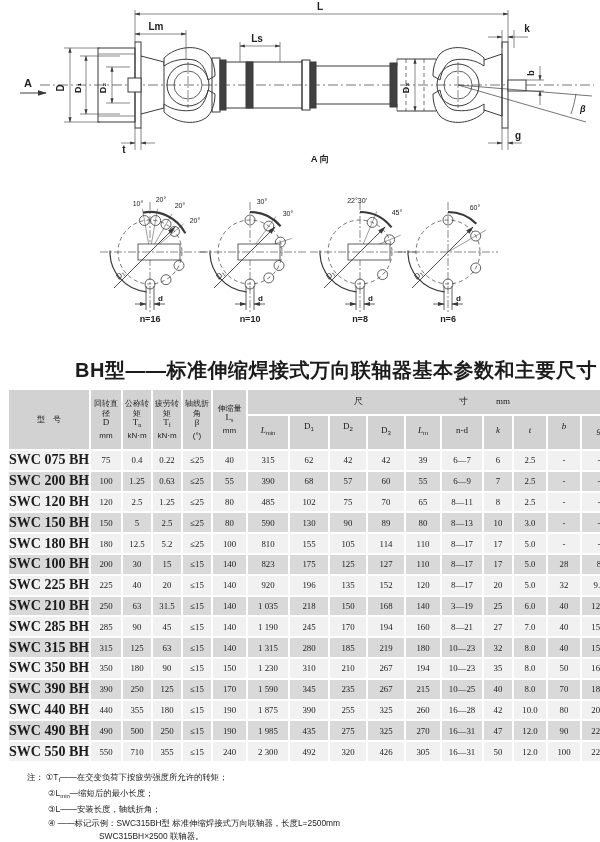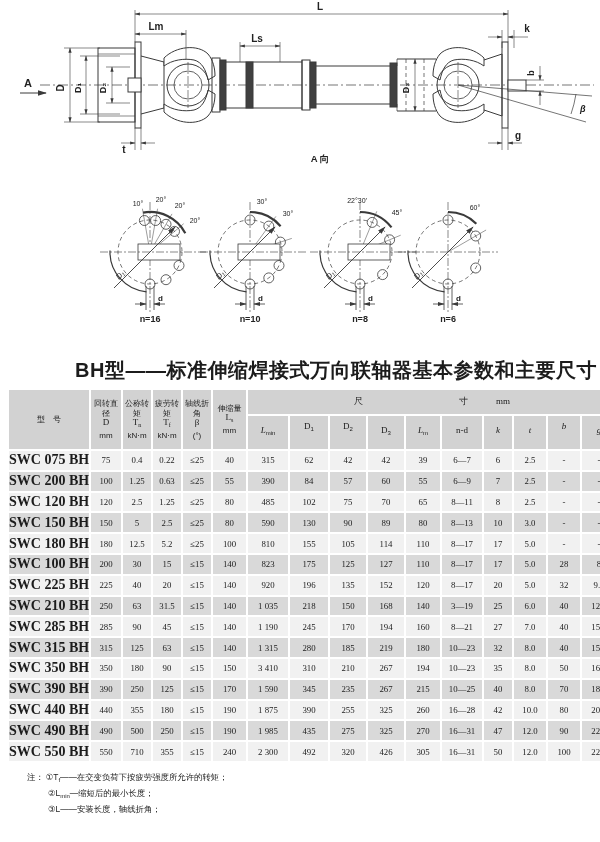--- a/index.html
+++ b/index.html
@@ -386,21 +386,21 @@
             <td>-</td>
           </tr>
           <tr class="alt">
             <td class="model">SWC 200 BH</td>
             <td>100</td>
             <td>1.25</td>
             <td>0.63</td>
             <td>≤25</td>
             <td>55</td>
             <td>390</td>
-            <td>84</td>
+            <td>68</td>
             <td>57</td>
             <td>60</td>
             <td>55</td>
             <td>6—9</td>
             <td>7</td>
             <td>2.5</td>
             <td>-</td>
             <td>-</td>
           </tr>
           <tr>
@@ -547,21 +547,21 @@
             <td>40</td>
             <td>15.0</td>
           </tr>
           <tr>
             <td class="model">SWC 350 BH</td>
             <td>350</td>
             <td>180</td>
             <td>90</td>
             <td>≤15</td>
             <td>150</td>
-            <td>3 410</td>
+            <td>1 230</td>
             <td>310</td>
             <td>210</td>
             <td>267</td>
             <td>194</td>
             <td>10—23</td>
             <td>35</td>
             <td>8.0</td>
             <td>50</td>
             <td>16.0</td>
           </tr>
@@ -638,15 +638,17 @@
             <td>22.5</td>
           </tr>
         </tbody>
     </table>
   </div>
 
   <div class="notes">
       <div class="note-line"><span class="note-label">注：</span><span>①T</span><sub>f</sub><span>——在交变负荷下按疲劳强度所允许的转矩；</span></div>
       <div class="note-line ind"><span>②L</span><sub>min</sub><span>—缩短后的最小长度；</span></div>
       <div class="note-line ind"><span>③L</span><span>——安装长度，轴线折角；</span></div>
+      <div class="note-line ind"><span>④ ——标记示例：SWC315BH型 标准伸缩焊接式万向联轴器，长度L=2500mm</span></div>
+      <div class="note-line cont"><span>SWC315BH×2500 联轴器。</span></div>
     </div>
 
 </div>
 
 </body></html>

